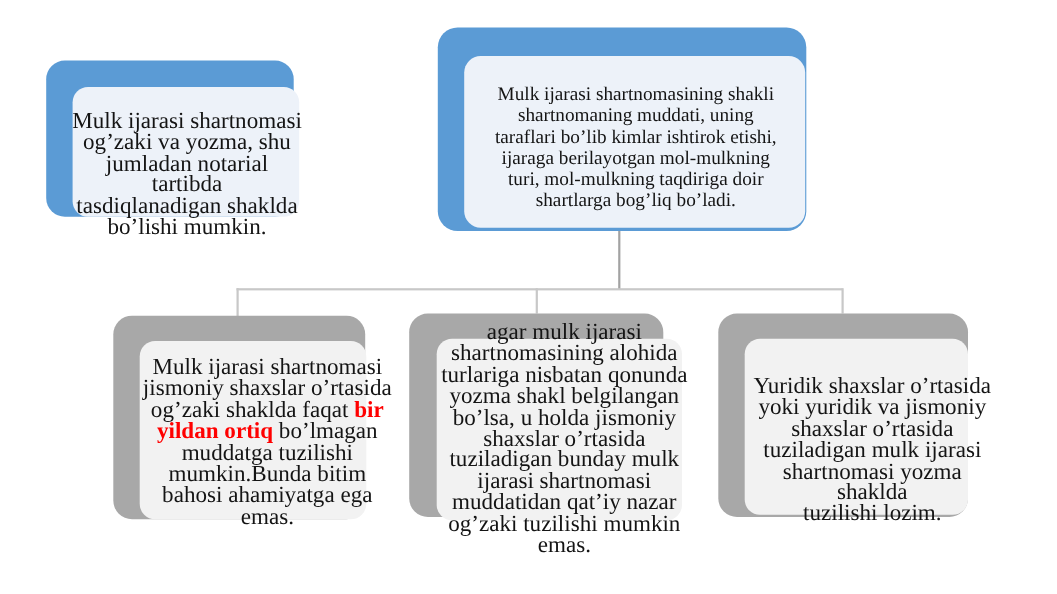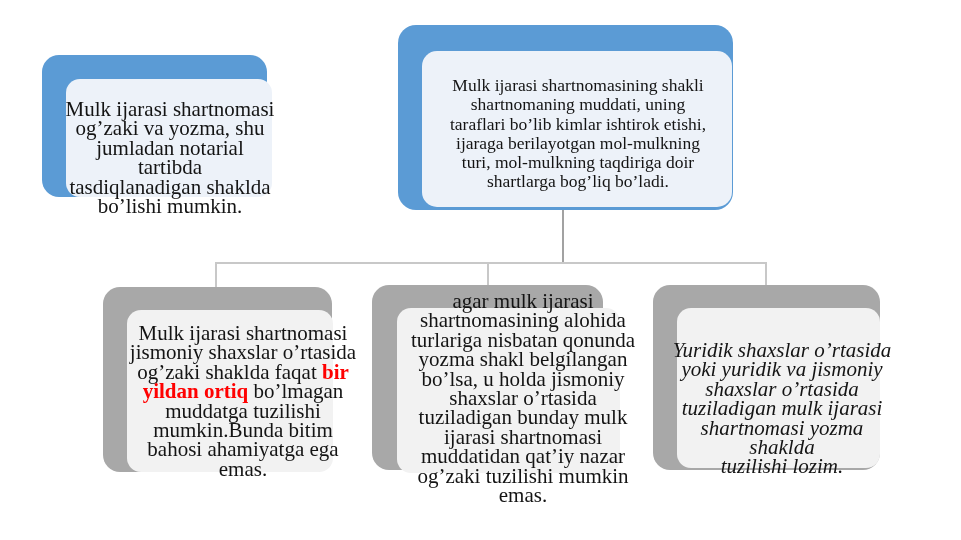--- a/index.html
+++ b/index.html
@@ -97,37 +97,37 @@
 yildan ortiq</span><span> bo’lmagan
 muddatga tuzilishi
 mumkin.Bunda bitim
 bahosi ahamiyatga ega
 emas.</span></div>
   </div>
 
   <div class="box" style="left:372px; top:285px; width:231px; height:185px;">
     <div class="back gray" style="width:231px; height:185px;"></div>
     <div class="front gray" style="left:25px; top:23px; width:223px; height:165px;"></div>
-    <div class="txt" style="left:26px; top:7px; width:230px;margin-left:10px;">agar mulk ijarasi
+    <div class="txt" style="left:26px; top:7px; width:230px;">agar mulk ijarasi
 shartnomasining alohida
 turlariga nisbatan qonunda
 yozma shakl belgilangan
 bo’lsa, u holda jismoniy
 shaxslar o’rtasida
 tuziladigan bunday mulk
 ijarasi shartnomasi
 muddatidan qat’iy nazar
 og’zaki tuzilishi mumkin
 emas.</div>
   </div>
 
   <div class="box" style="left:653px; top:285px; width:229px; height:187px;">
     <div class="back gray" style="width:227px; height:185px;"></div>
     <div class="front gray" style="left:24px; top:23px; width:203px; height:160px;"></div>
-    <div class="txt" style="left:14px; top:56px; width:230px;font-style:italic;">Yuridik shaxslar o’rtasida
+    <div class="txt" style="left:25px; top:56px; width:230px;">Yuridik shaxslar o’rtasida
 yoki yuridik va jismoniy
 shaxslar o’rtasida
 tuziladigan mulk ijarasi
 shartnomasi yozma shaklda
 tuzilishi lozim.</div>
   </div>
 
 </div>
 
 </body></html>

